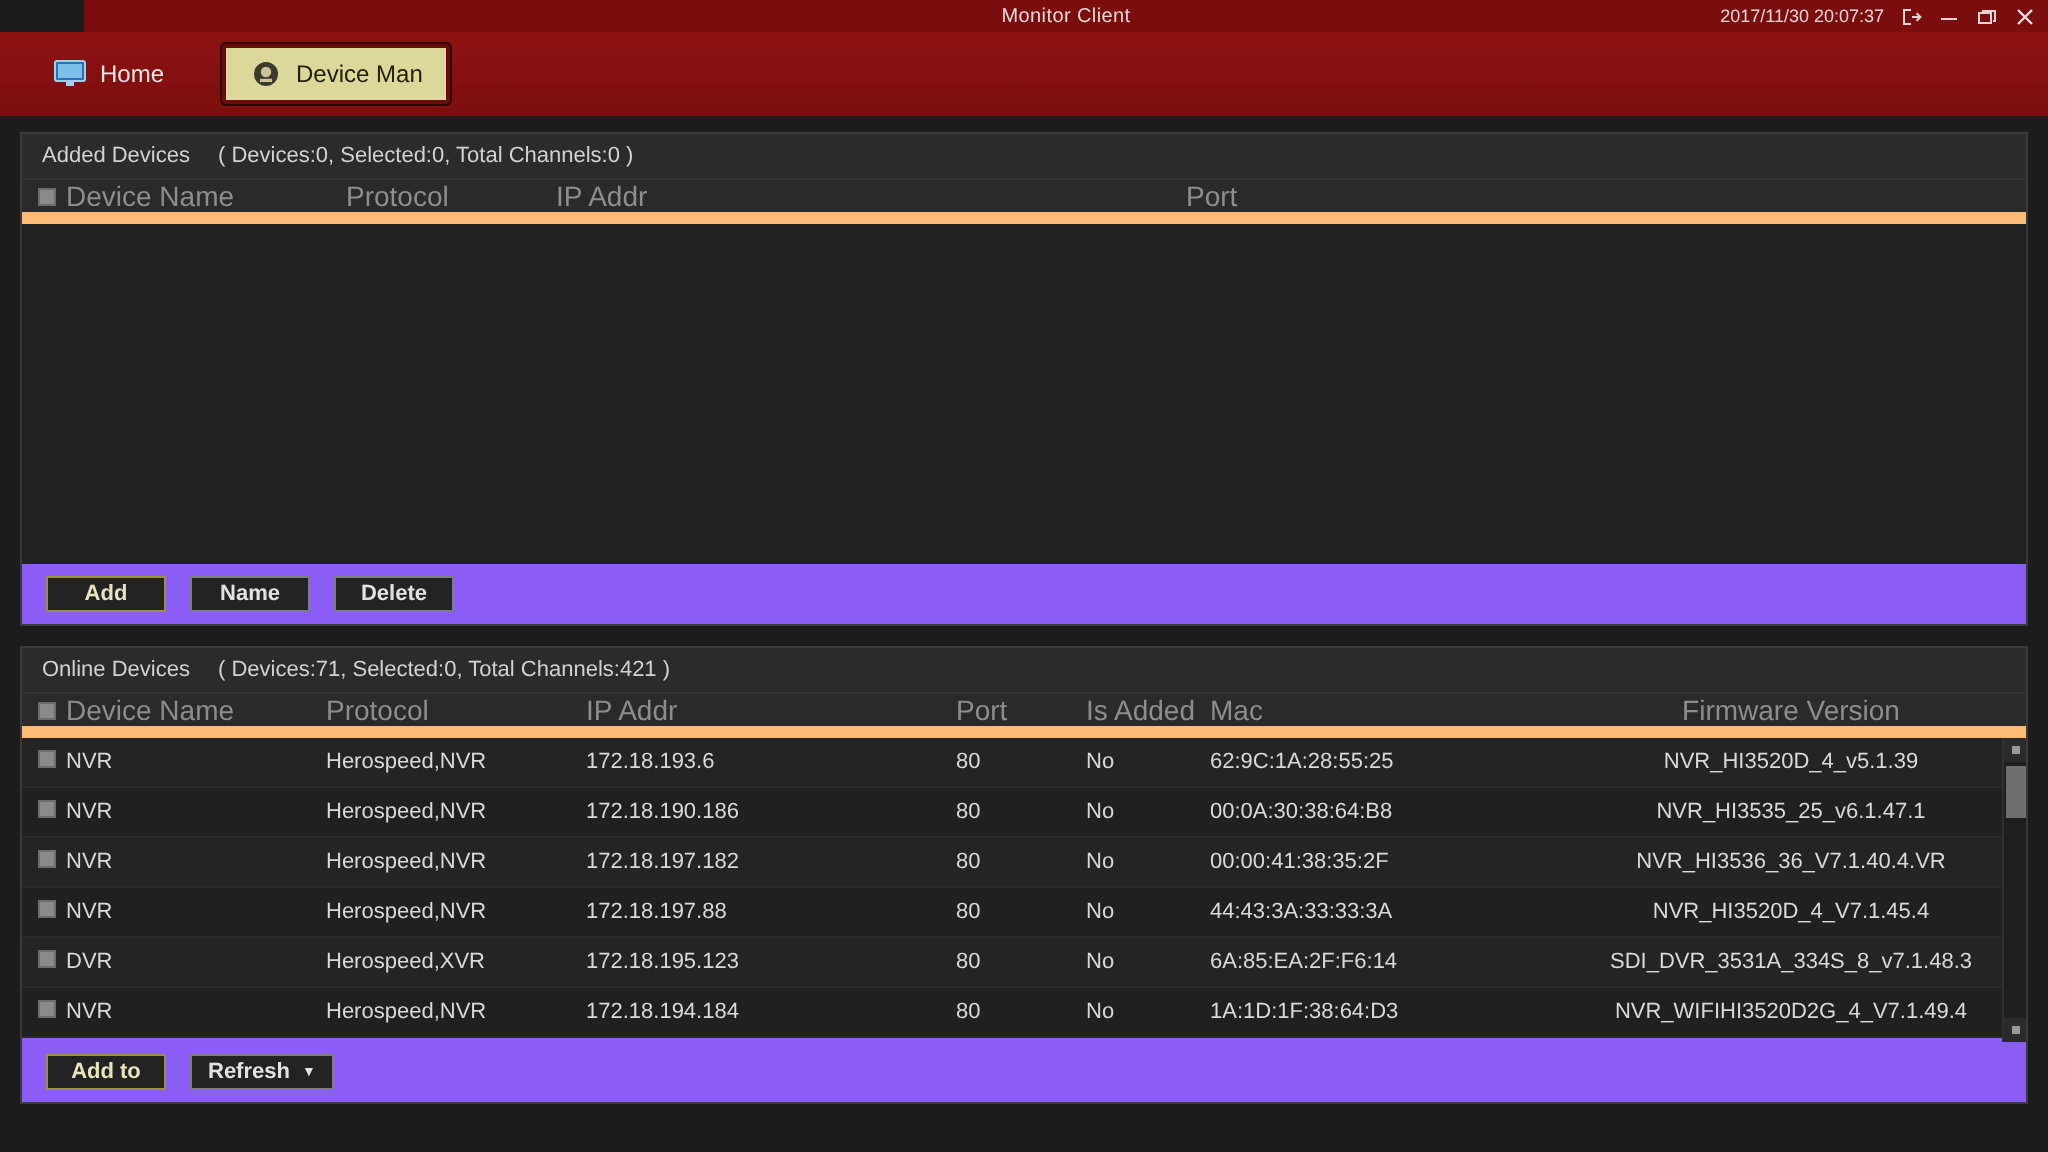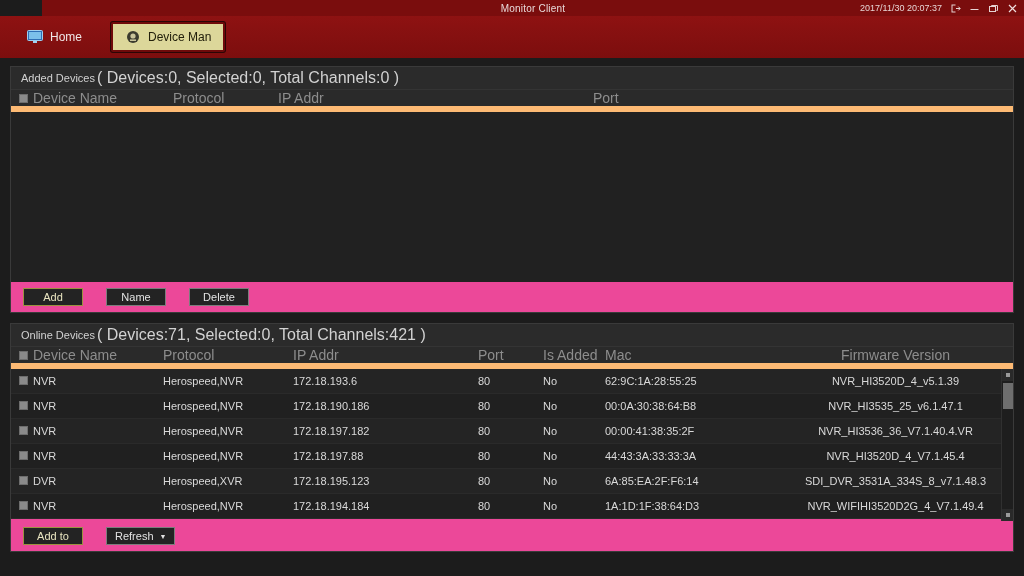--- a/index.html
+++ b/index.html
@@ -58,31 +58,31 @@
 
   
   .body {
     height: calc(576px - 58px);
     background: #1c1c1c;
     padding: 8px 10px 0 10px;
   }
 
   .panel {
     border: 1px solid #3a3a3a;
-    background: #ec4899;
+    background: #8b5cf6;
   }
   .panel-head {
     height: 23px;
     background: #2b2b2b;
     display: flex; align-items: center;
     padding-left: 10px;
     border-bottom: 1px solid #343434;
   }
   .panel-title { font-size: 11px; color: #d2d2d2; }
-  .panel-stats { font-size: 16px; color: #d2d2d2; margin-left: 2px; }
+  .panel-stats { font-size: 11px; color: #d2d2d2; margin-left: 14px; }
 
   
   .thead {
     height: 22px;
     background: #2a2a2a;
     display: flex; align-items: center;
     border-bottom: 6px solid #fdba74;
     color: #8d8d8d; font-size: 14px;
   }
   .tbody { position: relative; }
@@ -113,21 +113,21 @@
 
   .chk {
     width: 9px; height: 9px;
     background: #8a8a8a;
     border: 1px solid #6d6d6d;
     display: inline-block;
     cursor: pointer;
   }
 
   
-  .btnrow { display: flex; align-items: center; gap: 23px; padding: 6px 0 6px 12px; }
+  .btnrow { display: flex; align-items: center; gap: 12px; padding: 6px 0 6px 12px; font-weight: bold; }
   .btn {
     min-width: 60px; height: 18px;
     font-size: 11px; color: #e2e2e2;
     background: #232323;
     border: 1px solid #7d7d7d;
     display: flex; align-items: center; justify-content: center;
     cursor: pointer; padding: 0 8px;
   }
   .btn.accent { border-color: #9b9240; color: #e8e4c0; }
   .btn .caret { margin-left: 6px; font-size: 7px; line-height: 1; }

